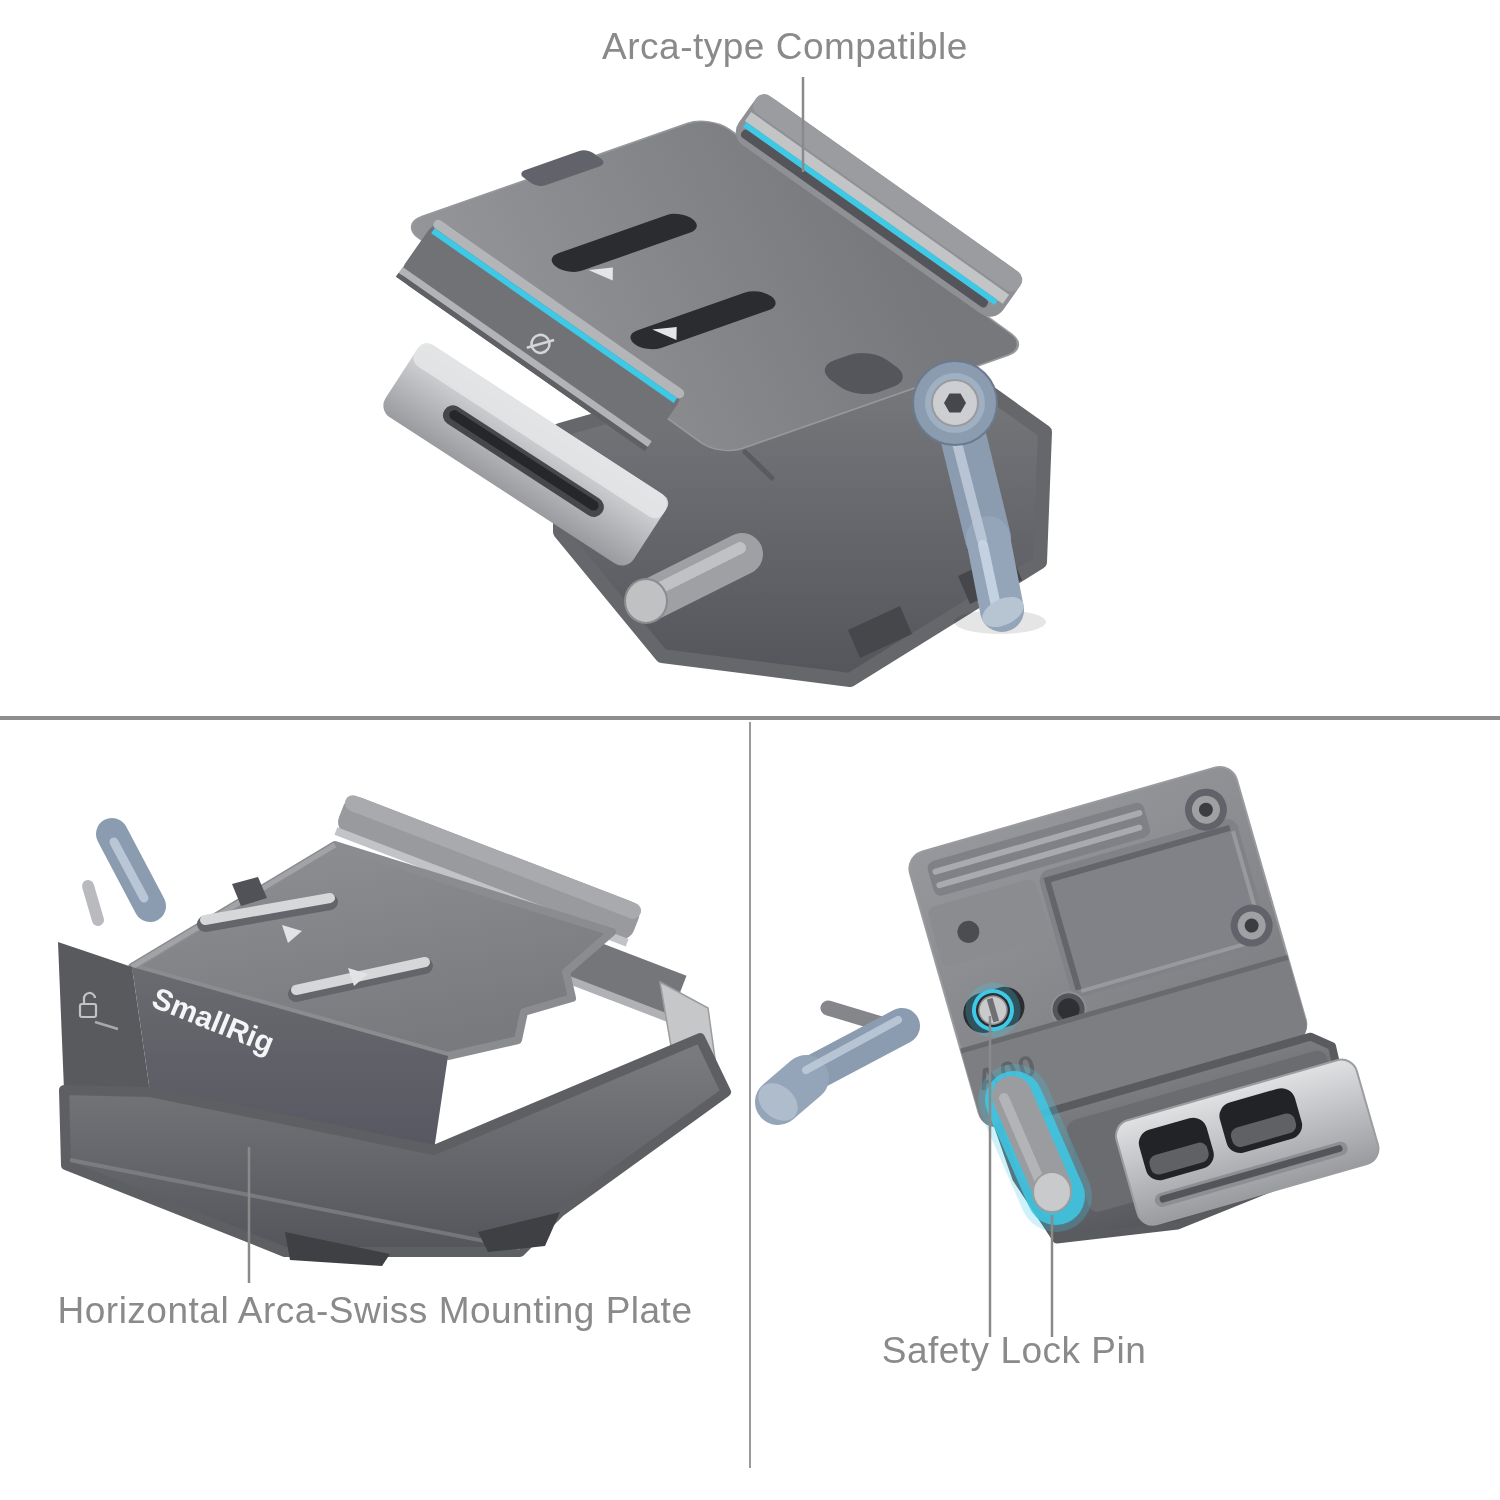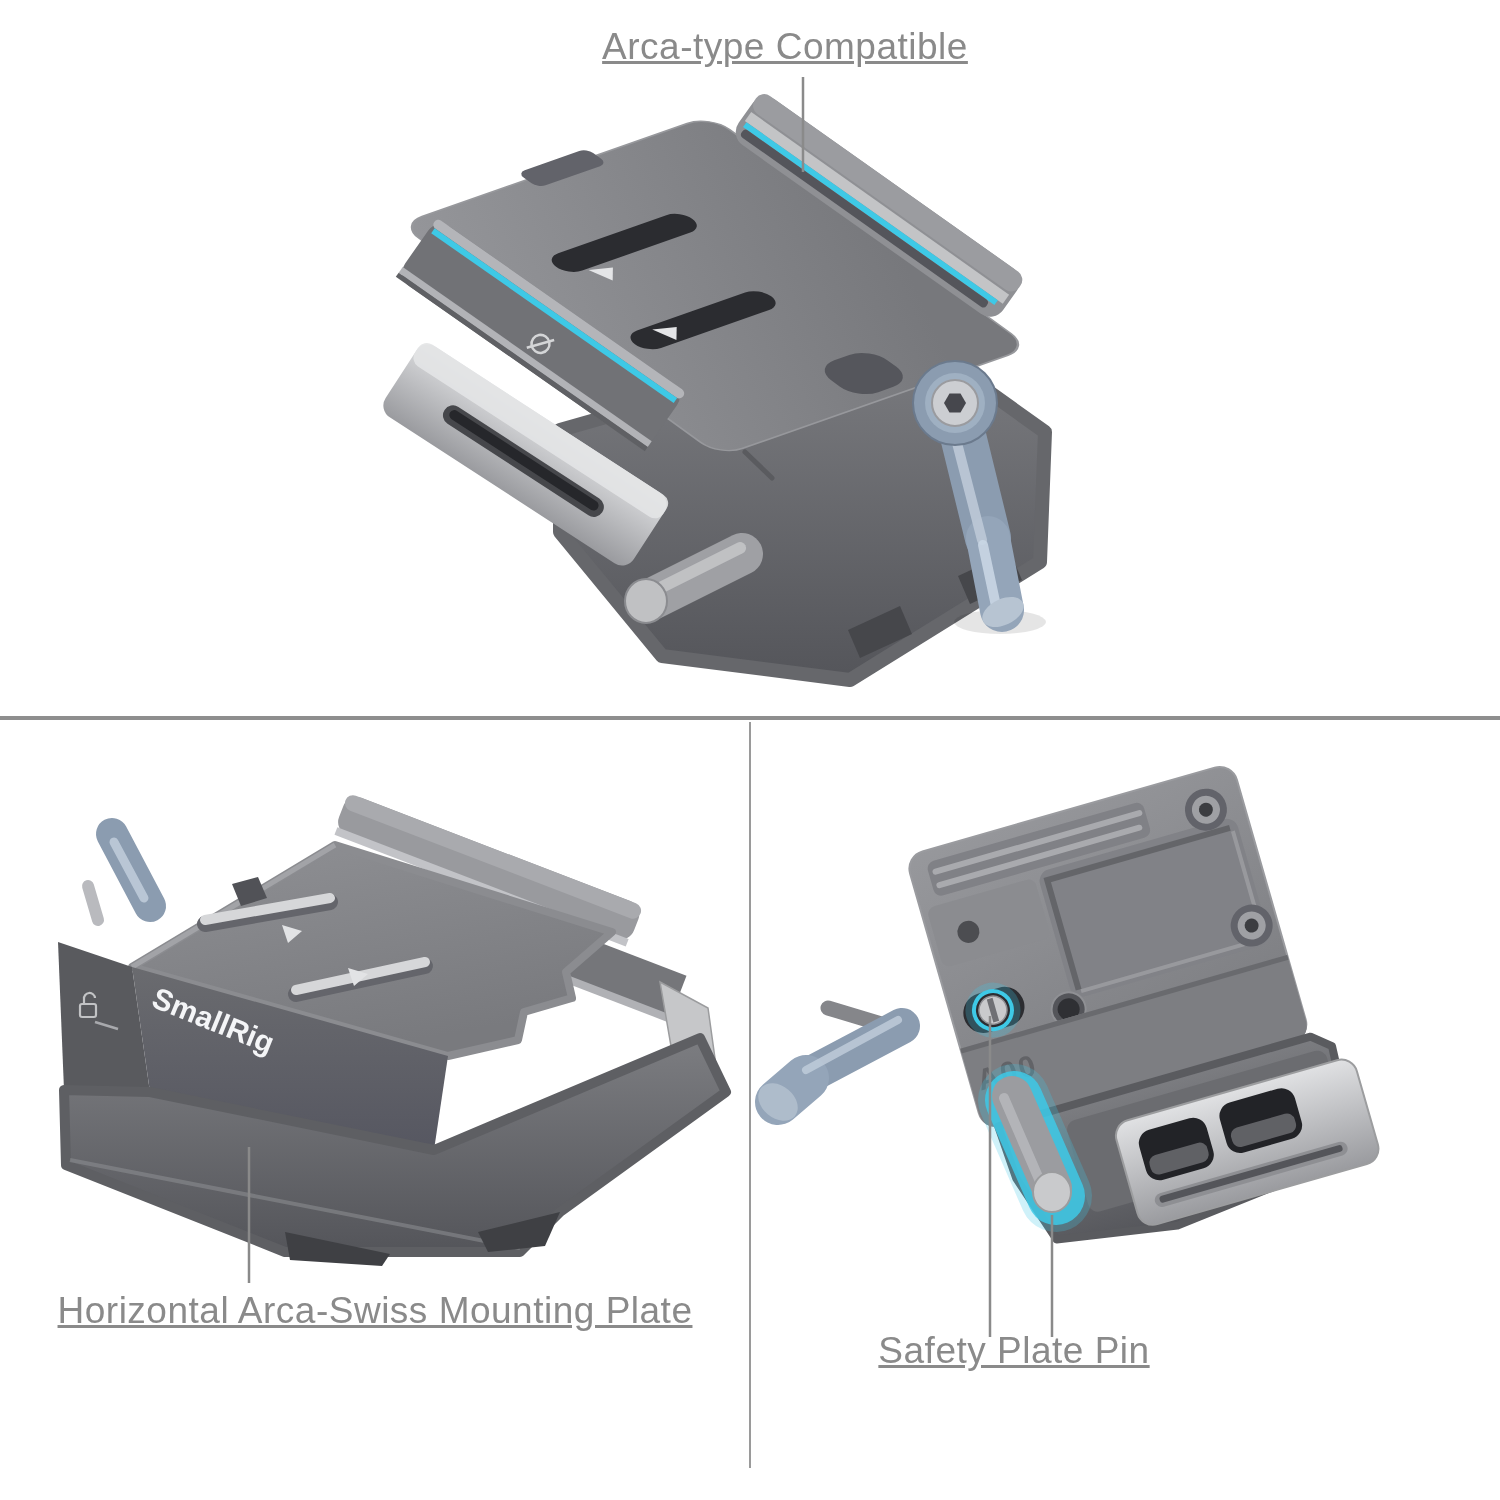--- a/index.html
+++ b/index.html
@@ -1,19 +1,19 @@
 <!DOCTYPE html>
 <html><head>
 <meta charset="utf-8">
 <style>
   html,body{margin:0;padding:0;background:#fff;}
   .canvas{position:relative;width:1500px;height:1500px;background:#ffffff;overflow:hidden;
           font-family:"Liberation Sans",sans-serif;}
   .callout{position:absolute;transform:translateX(-50%);white-space:nowrap;
-           color:#8a8a8a;font-size:37px;letter-spacing:0.5px;text-decoration:underline;}
+           color:#8a8a8a;font-size:37px;letter-spacing:0.5px;}
   .figure-svg{position:absolute;left:0;top:0;}
 </style>
 </head>
 <body>
 
 <div class="canvas">
 
 <svg class="figure-svg" width="1500" height="1500" viewBox="0 0 1500 1500">
   <defs>
     <linearGradient id="gTop" x1="0" y1="0" x2="0.6" y2="1">
@@ -250,15 +250,15 @@
   <rect x="0" y="716" width="1500" height="4" fill="#8e8e8e"></rect>
   <line x1="750" y1="722" x2="750" y2="1468" stroke="#9a9a9a" stroke-width="2"></line>
   <line x1="803" y1="77" x2="803" y2="172" stroke="#8a8a8a" stroke-width="2.5"></line>
   <line x1="249" y1="1147" x2="249" y2="1283" stroke="#8a8a8a" stroke-width="2.5"></line>
   <line x1="990" y1="1016" x2="990" y2="1337" stroke="#8a8a8a" stroke-width="2.5"></line>
   <line x1="1052" y1="1215" x2="1052" y2="1337" stroke="#8a8a8a" stroke-width="2.5"></line>
 </svg>
 
 <div class="callout" style="left:785px; top:26px;">Arca-type Compatible</div>
 <div class="callout" style="left:375px; top:1290px;text-align:center;">Horizontal Arca-Swiss Mounting Plate</div>
-<div class="callout" style="left:1014px; top:1330px;">Safety Plate Pin</div>
+<div class="callout" style="left:1014px; top:1330px;">Safety Lock Pin</div>
 
 </div>
 
 </body></html>

